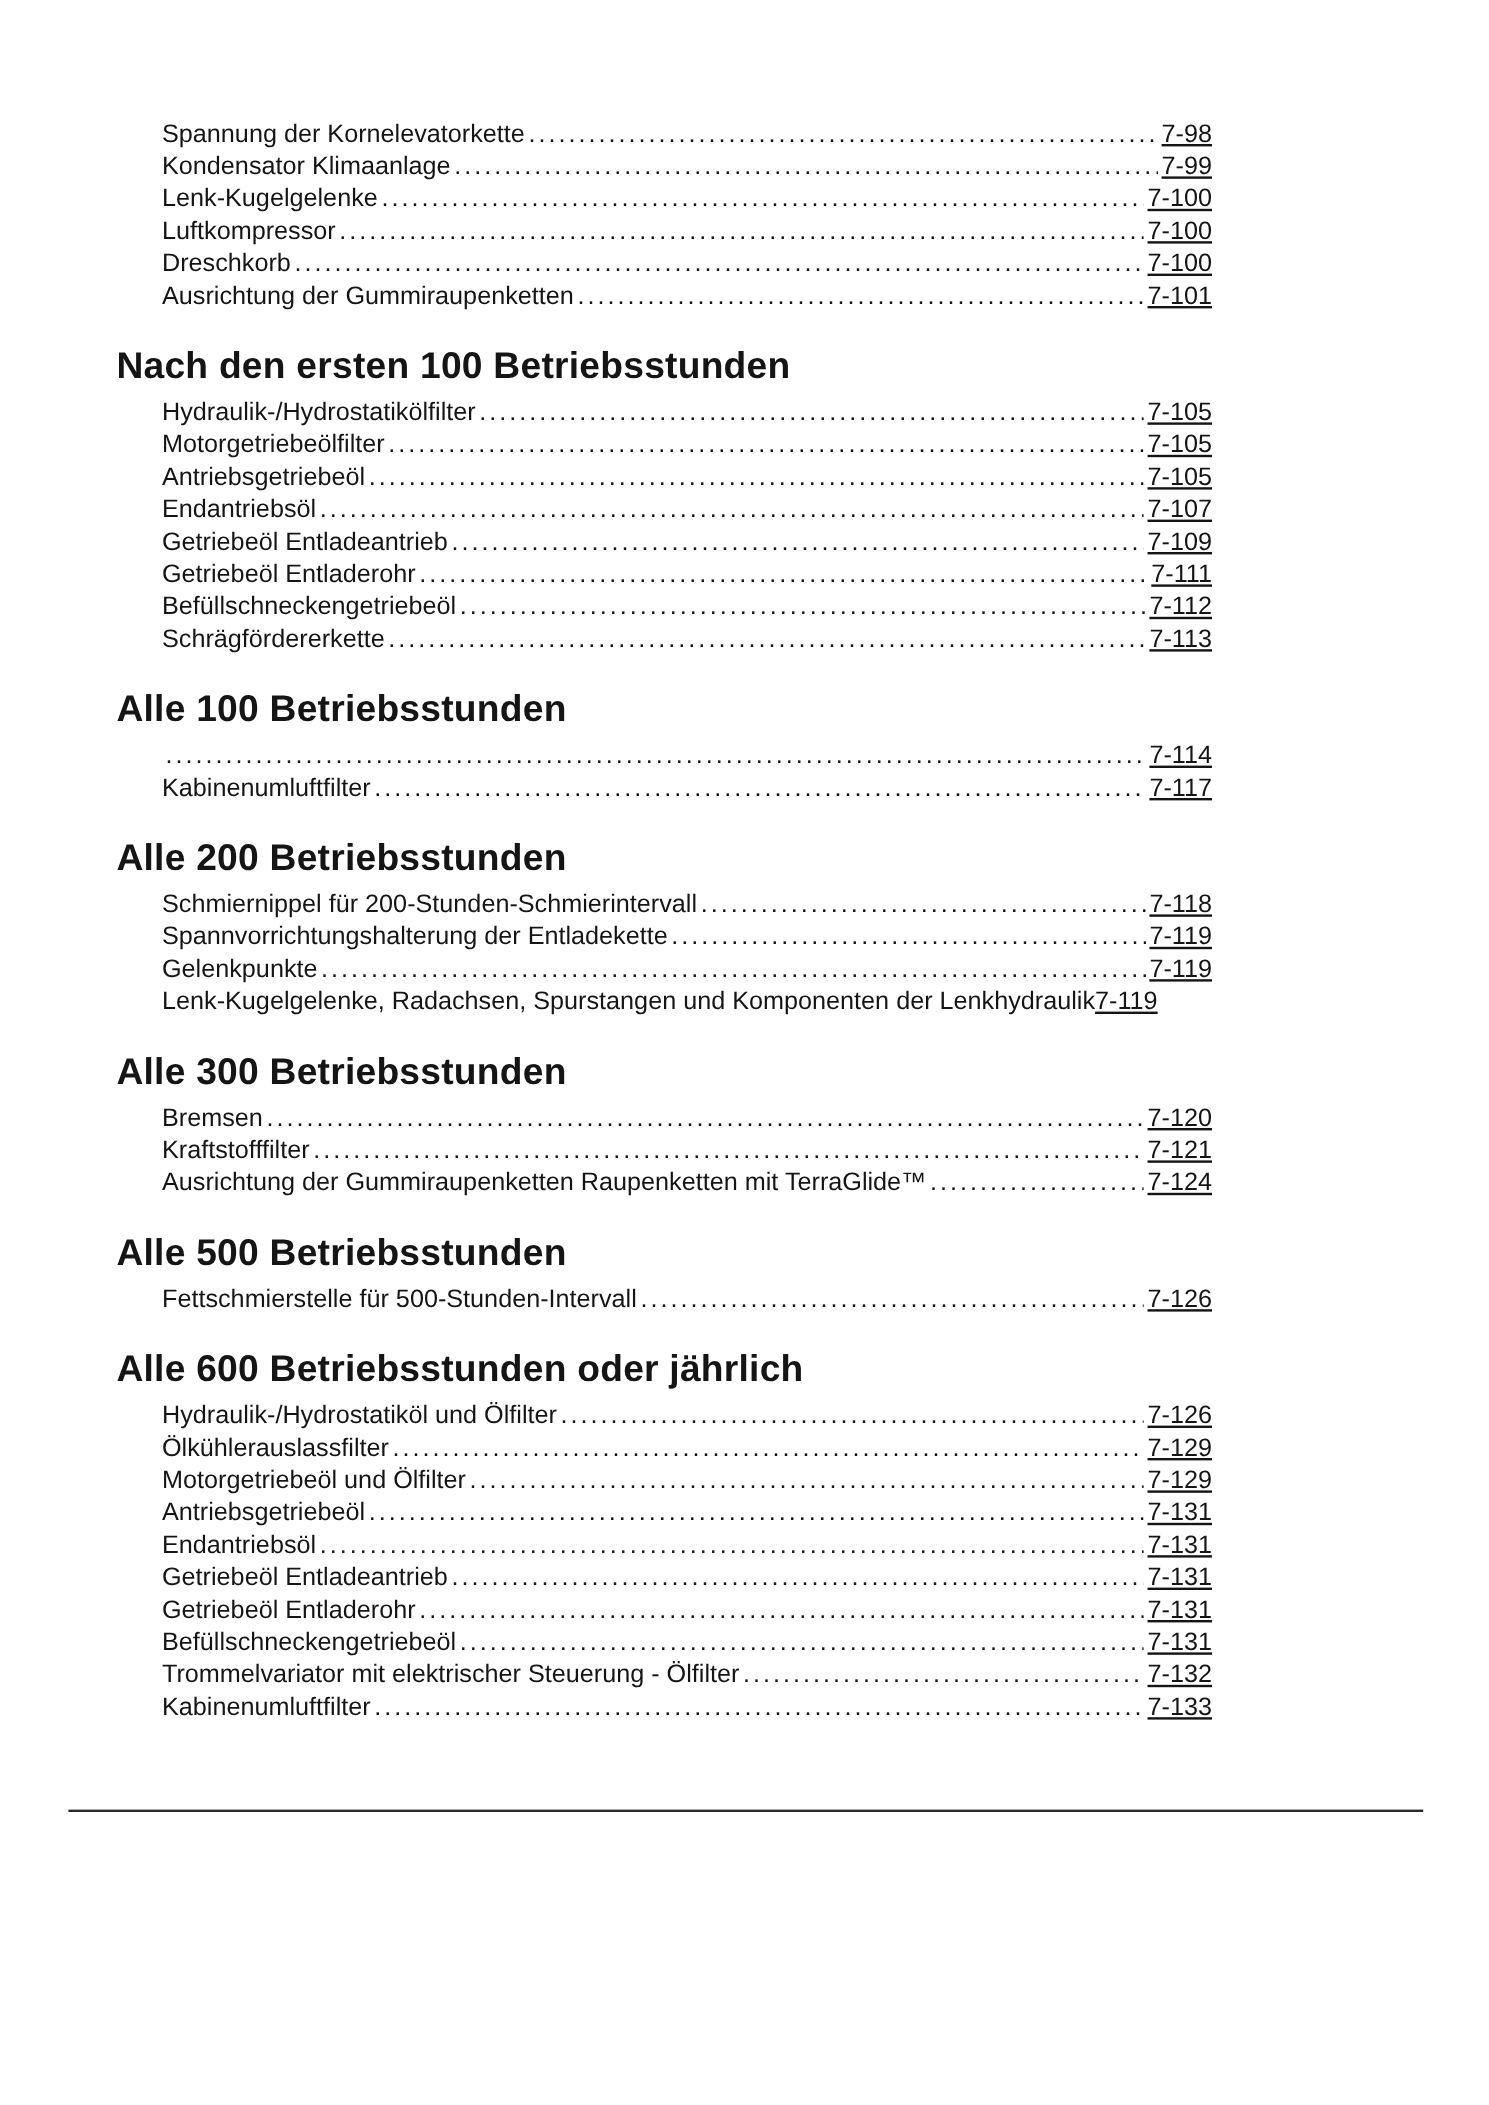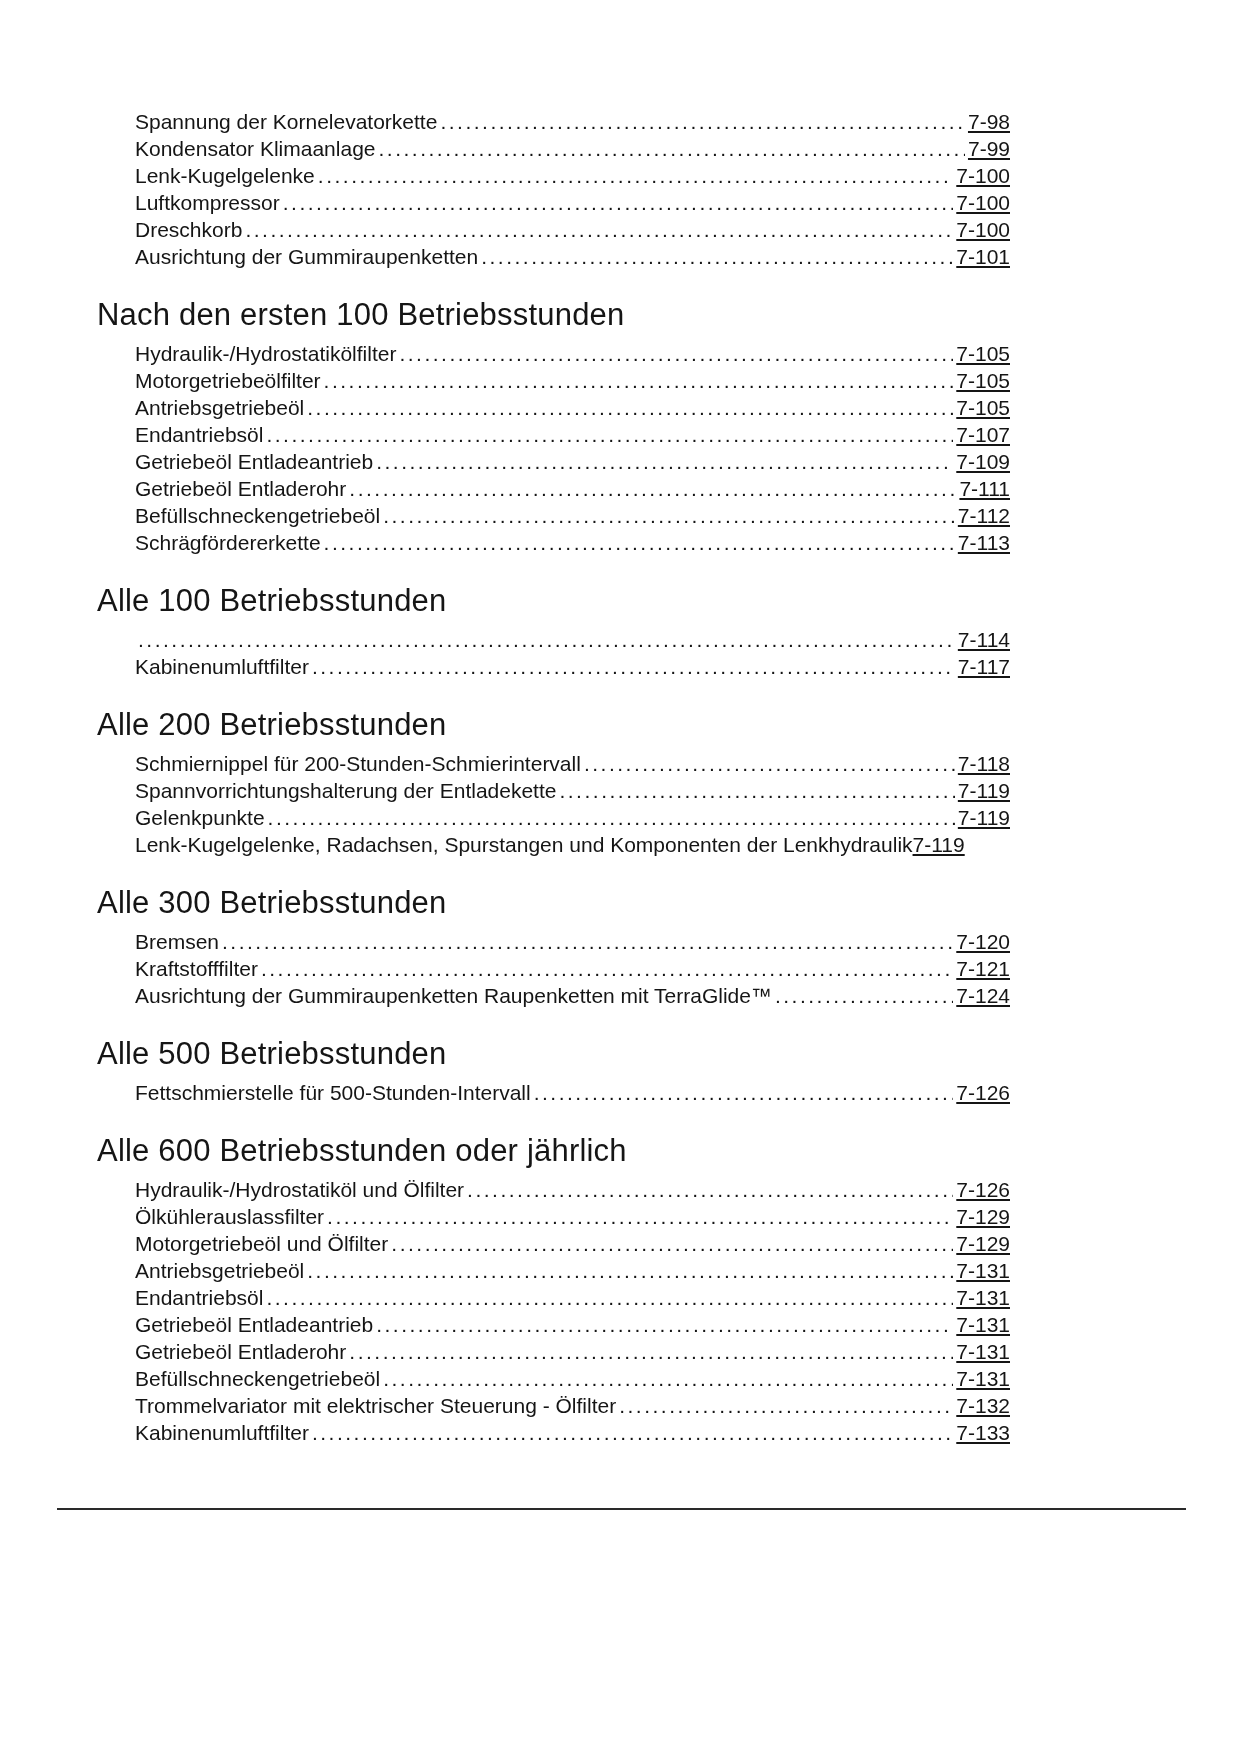--- a/index.html
+++ b/index.html
@@ -13,28 +13,28 @@
     position: relative;
     width: 1241px;
     height: 1754px;
     background: #ffffff;
     color: #151515;
     overflow: hidden;
   }
   .content {
     position: absolute;
     left: 97px;
-    top: 108px;
+    top: 98px;
     width: 913px;
   }
   .toc-section { display: block; }
   .section-title {
     font-size: 31px;
     line-height: 37px;
-    font-weight: 400;
+    font-weight: 700;
     color: #151515;
     margin: 26px 0 7px 0;
     letter-spacing: 0.2px;
   }
   .toc-entry {
     display: flex;
     align-items: baseline;
     padding-left: 38px;
     font-size: 21px;
     line-height: 27px;

